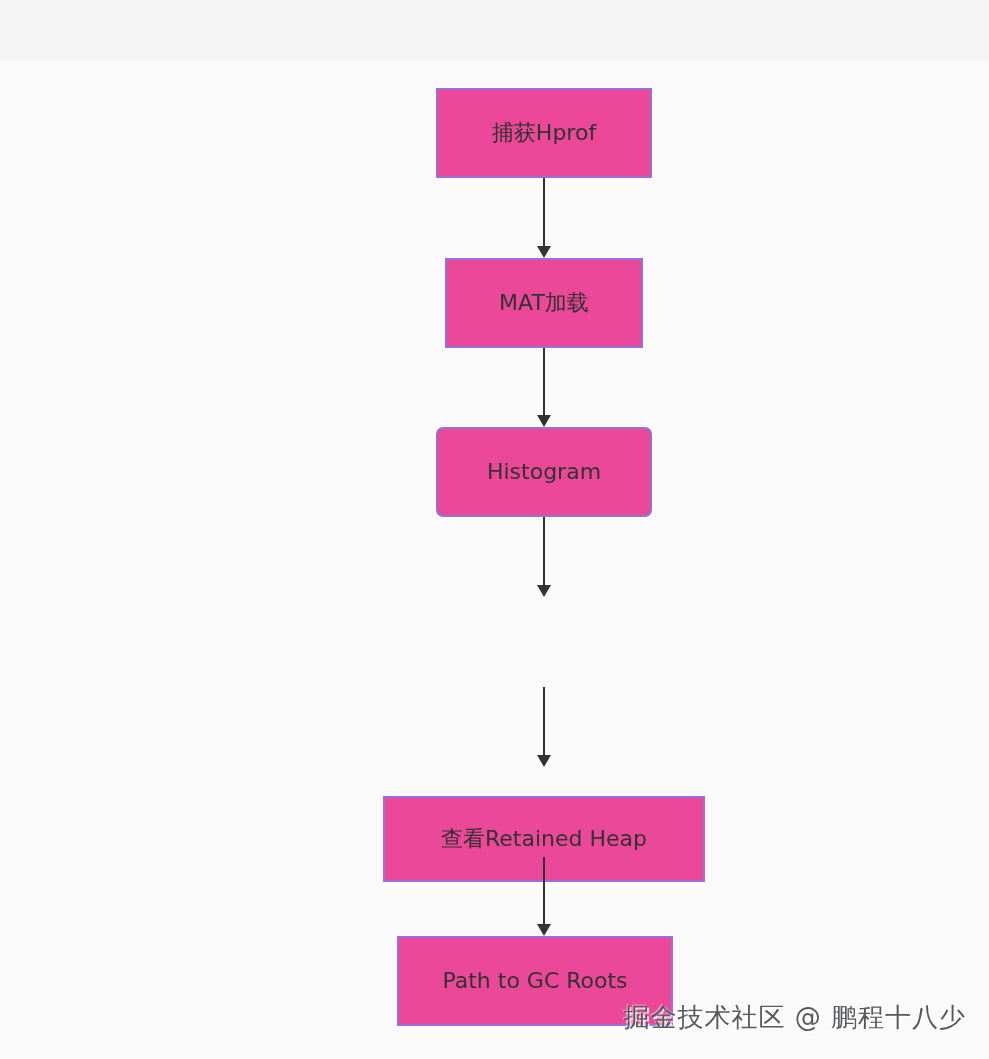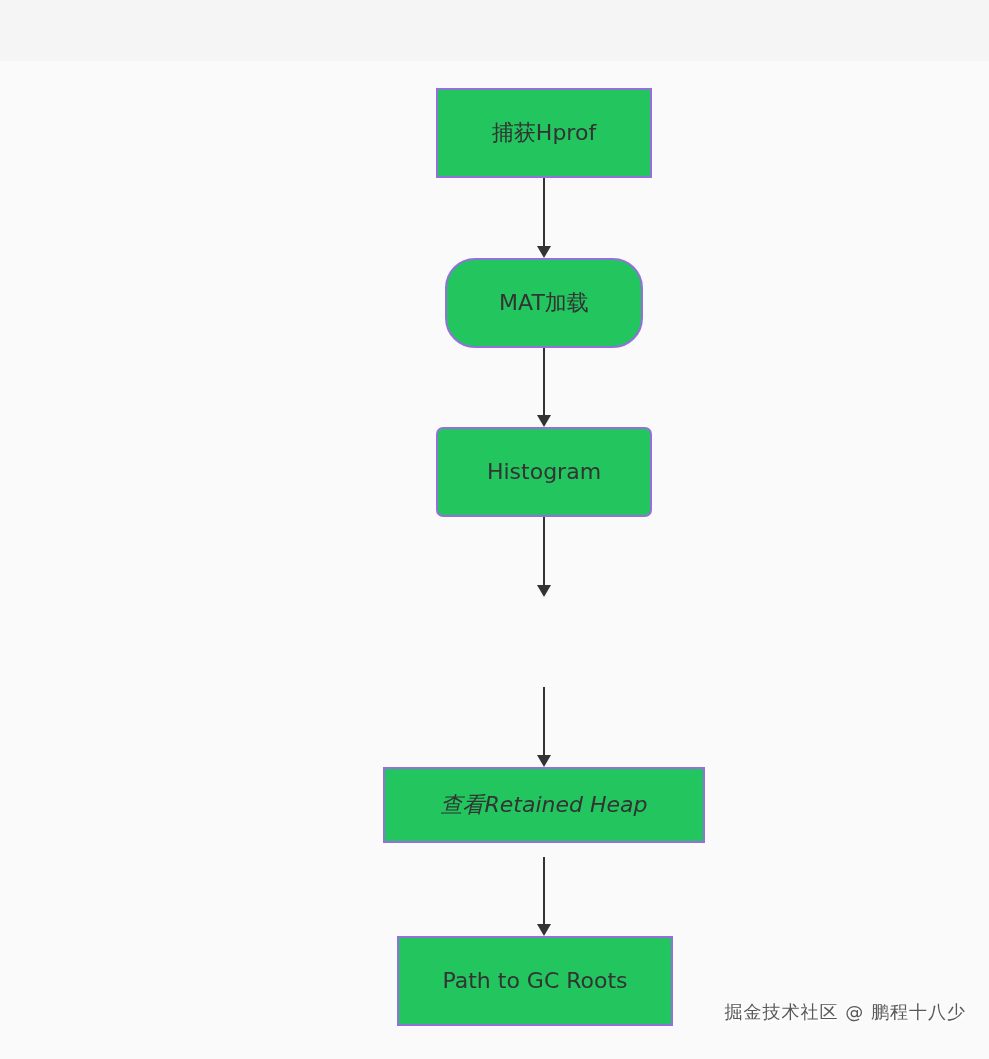--- a/index.html
+++ b/index.html
@@ -21,21 +21,21 @@
     background: #f5f5f5;
   }
   .canvas {
     position: absolute;
     left: 0; top: 0;
     width: 989px; height: 1059px;
   }
   .node {
     position: absolute;
     box-sizing: border-box;
-    background: #22c55e;
+    background: #ec4899;
     border: 2px solid #9370DB;
     display: flex;
     align-items: center;
     justify-content: center;
     color: #333333;
     font-size: 22px;
     line-height: 1.2;
     white-space: nowrap;
   }
   .edge-line {
@@ -48,48 +48,48 @@
     width: 0;
     height: 0;
     border-left: 7px solid transparent;
     border-right: 7px solid transparent;
     border-top: 12px solid #333333;
   }
   .watermark {
     position: absolute;
     top: 1000px;
     right: 23px;
-    font-size: 18px;
+    font-size: 26px;
     letter-spacing: 1px;
     color: #58595b;
     text-shadow: 2px 2px 1px rgba(255,255,255,0.95), -1px -1px 1px rgba(255,255,255,0.55);
     white-space: nowrap;
   }
 </style>
 </head>
 <body>
 
 <div class="top-band"></div>
 
 <div class="canvas">
 
   <div class="node" style="left:436px; top:88px;  width:216px; height:90px;">
     <span>捕获Hprof</span>
   </div>
 
-  <div class="node" style="left:445px; top:258px; width:198px; height:90px;border-radius:30px;">
+  <div class="node" style="left:445px; top:258px; width:198px; height:90px;">
     <span>MAT加载</span>
   </div>
 
   <div class="node" style="left:436px; top:427px; width:216px; height:90px;border-radius:7px;">
     <span>Histogram</span>
   </div>
 
 
-  <div class="node" style="left:383px; top:767px; width:322px; height:76px;font-style:italic;">
+  <div class="node" style="left:383px; top:796px; width:322px; height:86px;">
     <span>查看Retained Heap</span>
   </div>
 
   <div class="node" style="left:397px; top:936px; width:276px; height:90px;">
     <span>Path to GC Roots</span>
   </div>
 
   <div>
     <div class="edge-line" style="left:543px; top:178px; height:68px;"></div>
     <div class="arrowhead" style="left:537px; top:246px;"></div>

